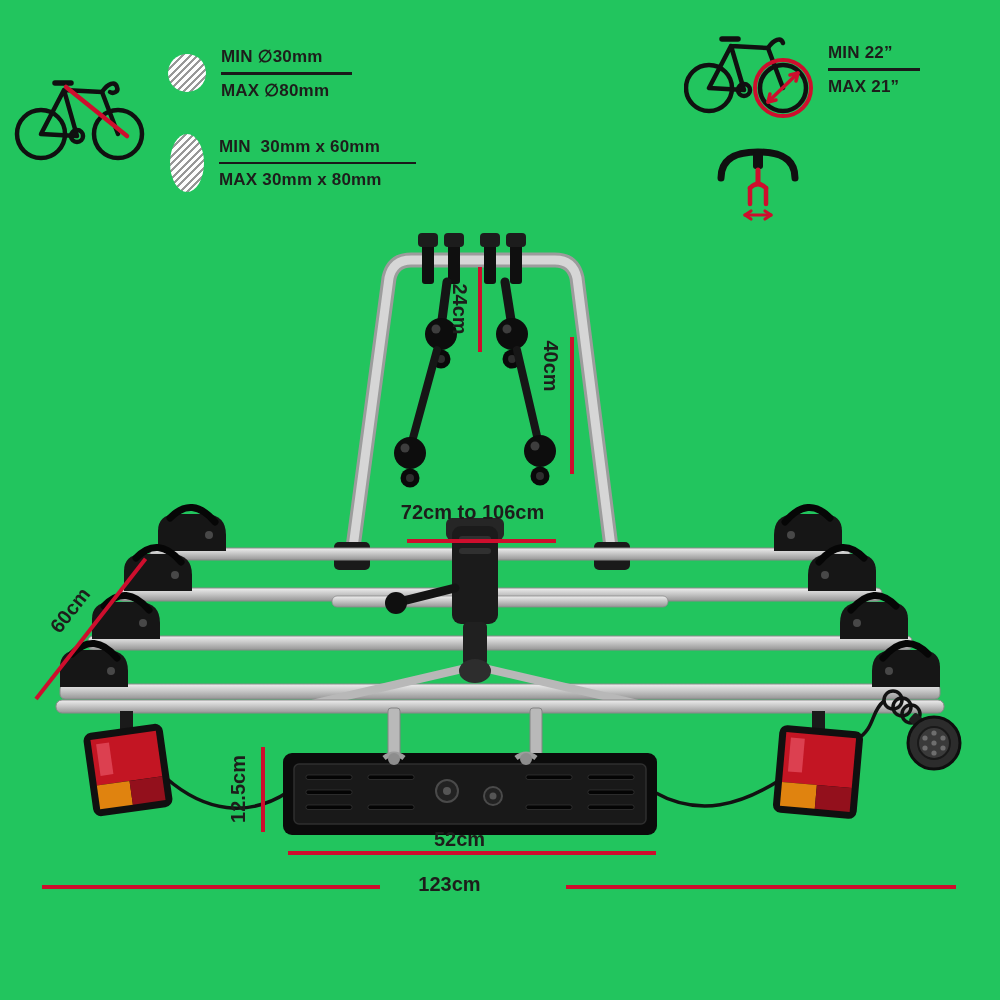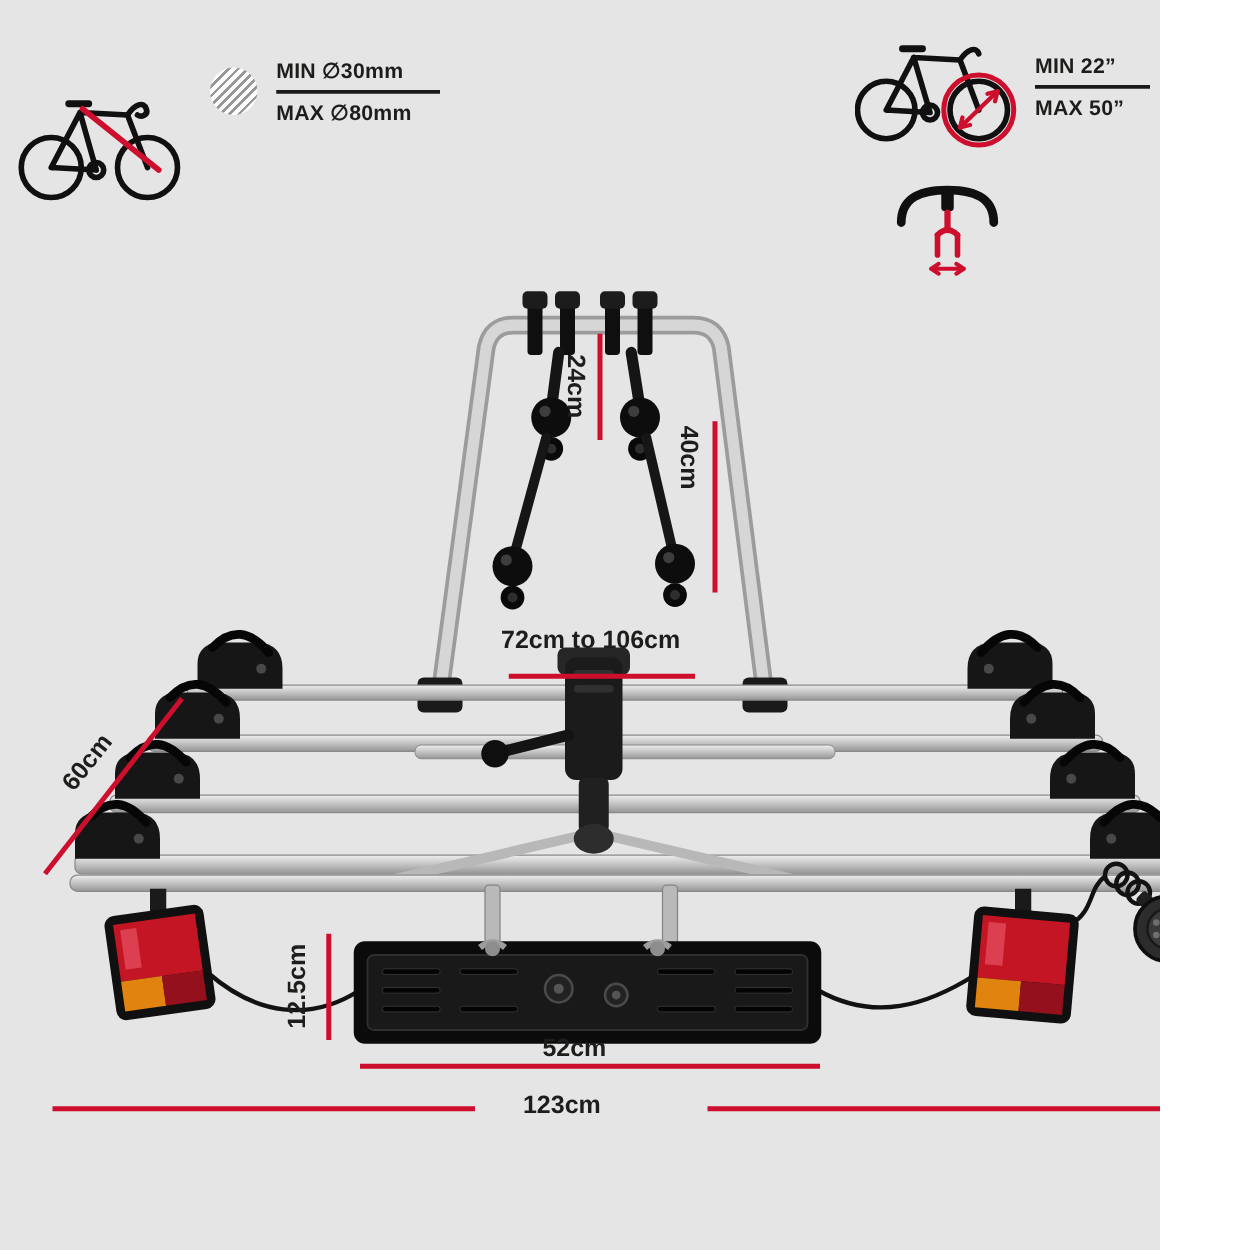--- a/index.html
+++ b/index.html
@@ -1,18 +1,18 @@
 <!DOCTYPE html>
 <html><head>
 <meta charset="utf-8">
 <style>
   * { margin:0; padding:0; box-sizing:border-box; }
   html,body { background:#ffffff; }
   body { width:1000px; height:1000px; font-family:"Liberation Sans", sans-serif; }
-  .canvas { position:relative; width:928px; height:1000px; background:#e5e5e5; overflow:hidden; }
+  .canvas { position:relative; width:1000px; height:1000px; background:#22c55e; overflow:hidden; }
 
   .spec { position:absolute; display:flex; align-items:center; gap:15px; }
   .spec-text { display:flex; flex-direction:column; }
   .spec-min, .spec-max { font-size:17px; font-weight:700; color:#1d1d1b; white-space:pre; letter-spacing:0.2px; line-height:21px; }
   .spec-rule { height:2.5px; background:#1a1a1a; margin:5px 0; }
 
   .hatch { background:repeating-linear-gradient(135deg,#979797 0 2.2px,#fdfdfd 2.2px 5.2px); }
   .circle38 { width:38px; height:38px; border-radius:50%; }
   .ellipse3458 { width:34px; height:58px; border-radius:50%; }
 
@@ -41,20 +41,28 @@
 
   <div class="spec" style="left:168px;top:46px">
     <div class="hatch circle38"></div>
     <div class="spec-text">
       <div class="spec-min">MIN ∅30mm</div>
       <div class="spec-rule" style="width:131px"></div>
       <div class="spec-max">MAX ∅80mm</div>
     </div>
   </div>
 
+  <div class="spec" style="left:170px;top:134px">
+    <div class="hatch ellipse3458"></div>
+    <div class="spec-text">
+      <div class="spec-min">MIN  30mm x 60mm</div>
+      <div class="spec-rule" style="width:197px"></div>
+      <div class="spec-max">MAX 30mm x 80mm</div>
+    </div>
+  </div>
 
   <svg width="130" height="96" viewBox="0 0 130 96" style="position:absolute;left:684px;top:26px">
     <g fill="none" stroke="#101010" stroke-width="4.5" stroke-linecap="round">
       <circle cx="25" cy="62" r="23"></circle>
       <circle cx="99" cy="62" r="23"></circle>
       <circle cx="60" cy="64" r="6"></circle>
       <path d="M 25 62 L 60 64 M 25 62 L 47 20 M 47 20 L 60 64 M 47 20 L 84 22 M 84 22 L 99 62"></path>
       <path d="M 38 13 L 54 13" stroke-width="5.5"></path>
       <path d="M 84 22 C 90 13, 97 11, 99 17"></path>
     </g>
@@ -63,21 +71,21 @@
       <path d="M 84 76 L 114 47" stroke-width="3.5"></path>
       <path d="M 84 76 L 92 74 M 84 76 L 86 68" stroke-width="3.5"></path>
       <path d="M 114 47 L 106 49 M 114 47 L 112 55" stroke-width="3.5"></path>
     </g>
   </svg>
 
   <div class="spec" style="left:828px;top:42px">
     <div class="spec-text">
       <div class="spec-min">MIN 22”</div>
       <div class="spec-rule" style="width:92px"></div>
-      <div class="spec-max">MAX 50”</div>
+      <div class="spec-max">MAX 21”</div>
     </div>
   </div>
 
   <svg width="88" height="86" viewBox="0 0 88 86" style="position:absolute;left:714px;top:142px">
     <path d="M 7 36 C 7 15, 24 10, 44 10 C 64 10, 81 15, 81 36" fill="none" stroke="#101010" stroke-width="7" stroke-linecap="round"></path>
     <rect x="39" y="10" width="10" height="17" rx="3" fill="#101010"></rect>
     <g fill="none" stroke="#ce0e2d" stroke-linecap="round">
       <path d="M 44 28 L 44 40" stroke-width="5"></path>
       <path d="M 36 46 Q 44 38 52 46" stroke-width="4.5"></path>
       <path d="M 36 46 L 36 62 M 52 46 L 52 62" stroke-width="4.5"></path>

